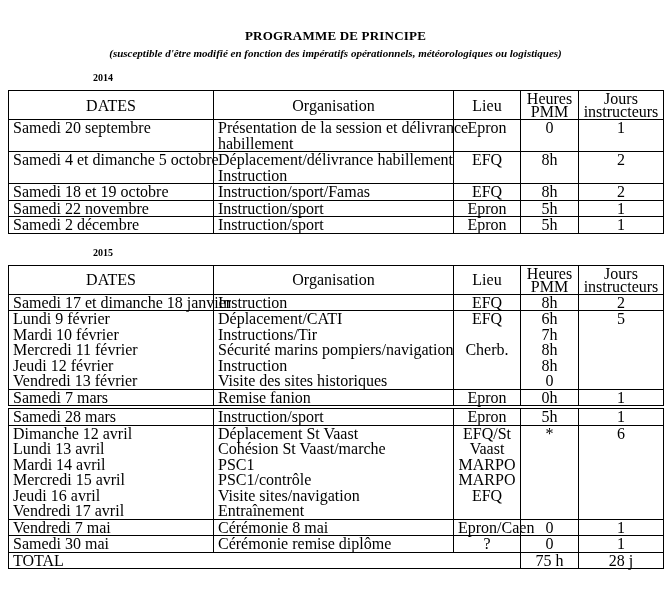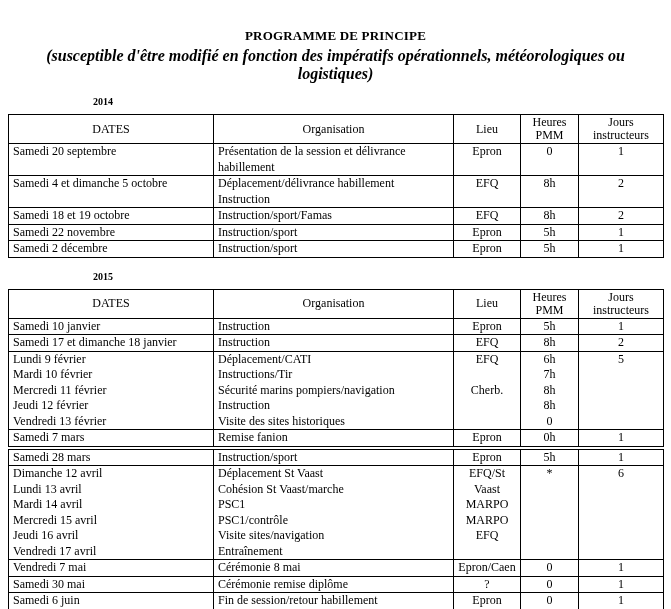--- a/index.html
+++ b/index.html
@@ -4,23 +4,23 @@
 <style>
   * { box-sizing: border-box; }
   html, body { margin: 0; padding: 0; }
   body {
     width: 671px; min-height: 609px;
     background: #ffffff; color: #000000;
     font-family: "Liberation Serif", "DejaVu Serif", serif;
   }
   .page { padding: 6px 8px 10px 8px; }
   .title { text-align: center; font-weight: bold; font-size: 13px; margin-top: 22px; letter-spacing: .2px; }
-  .subtitle { text-align: center; font-weight: bold; font-style: italic; font-size: 16px; margin-top: 3px; }
+  .subtitle { text-align: center; font-weight: bold; font-style: italic; font-size: 11px; margin-top: 3px; }
   .year { font-weight: bold; font-size: 10px; margin: 13px 0 7px 85px; }
-  table.sched { border-collapse: collapse; table-layout: fixed; width: 655px; font-size: 12px; }
+  table.sched { border-collapse: collapse; table-layout: fixed; width: 655px; font-size: 16px; }
   .sched col.c1 { width: 205px; } .sched col.c2 { width: 240px; }
   .sched col.c3 { width: 67px; }  .sched col.c4 { width: 58px; }
   .sched col.c5 { width: 85px; }
   .sched th, .sched td { border: 1px solid #000; padding: 0 4px; vertical-align: top; font-weight: normal; }
   .sched th { text-align: center; vertical-align: middle; padding: 1px 2px; }
   .sched th .ln { line-height: 13px; }
   .sched .ln { line-height: 15.5px; white-space: nowrap; }
   td.l { text-align: left; }
   td.c { text-align: center; }
   tr.dbl > td { border-bottom: 4px double #000; }
@@ -180,37 +180,20 @@
           </th>
           <th>
             <div class="ln">Jours</div>
             <div class="ln">instructeurs</div>
           </th>
         </tr>
       </thead>
       <tbody>
         <tr>
           <td class="l">
-            <div class="ln">Samedi 10 janvier</div>
-          </td>
-          <td class="l">
-            <div class="ln">Instruction</div>
-          </td>
-          <td class="c">
-            <div class="ln">Epron</div>
-          </td>
-          <td class="c">
-            <div class="ln">5h</div>
-          </td>
-          <td class="c">
-            <div class="ln">1</div>
-          </td>
-        </tr>
-        <tr>
-          <td class="l">
             <div class="ln">Samedi 17 et dimanche 18 janvier</div>
           </td>
           <td class="l">
             <div class="ln">Instruction</div>
           </td>
           <td class="c">
             <div class="ln">EFQ</div>
           </td>
           <td class="c">
             <div class="ln">8h</div>
@@ -346,37 +329,20 @@
             <div class="ln">?</div>
           </td>
           <td class="c">
             <div class="ln">0</div>
           </td>
           <td class="c">
             <div class="ln">1</div>
           </td>
         </tr>
         <tr>
-          <td class="l">
-            <div class="ln">Samedi 6 juin</div>
-          </td>
-          <td class="l">
-            <div class="ln">Fin de session/retour habillement</div>
-          </td>
-          <td class="c">
-            <div class="ln">Epron</div>
-          </td>
-          <td class="c">
-            <div class="ln">0</div>
-          </td>
-          <td class="c">
-            <div class="ln">1</div>
-          </td>
-        </tr>
-        <tr>
           <td colspan="3" class="l total">
             <div class="total-label">TOTAL</div>
           </td>
           <td class="c">
             <div class="ln">75 h</div>
           </td>
           <td class="c">
             <div class="ln">28 j</div>
           </td>
         </tr>

